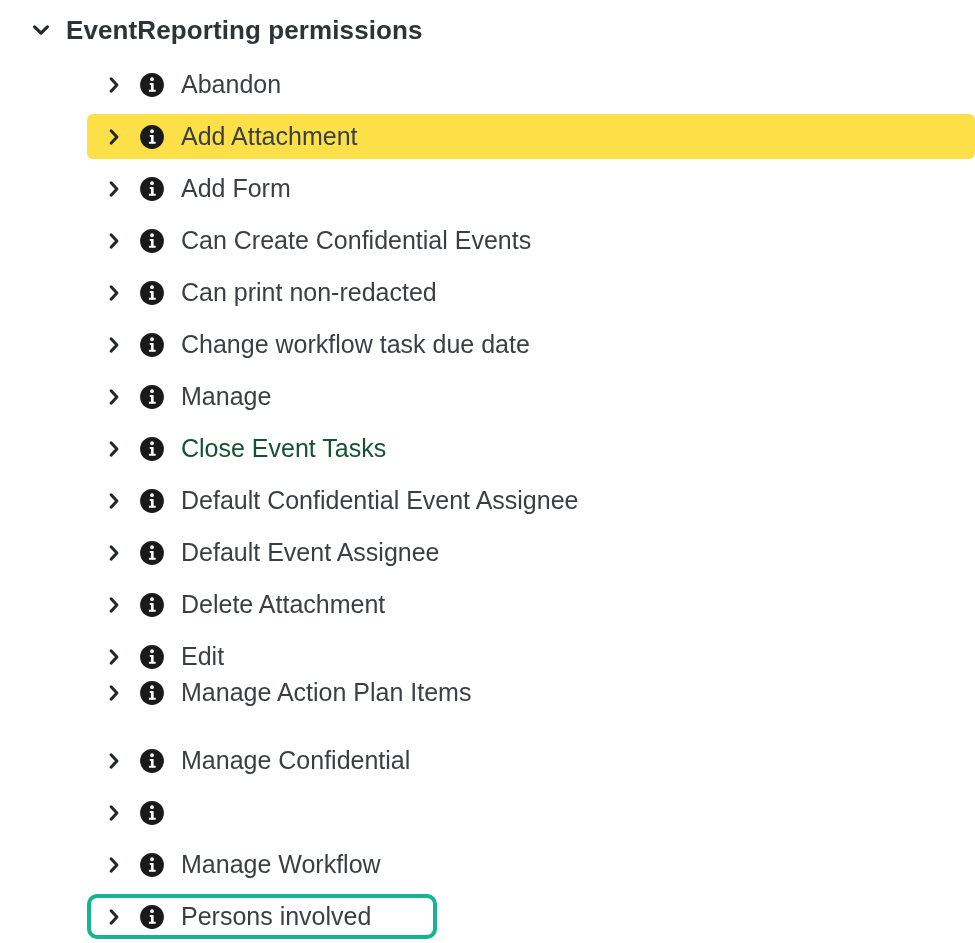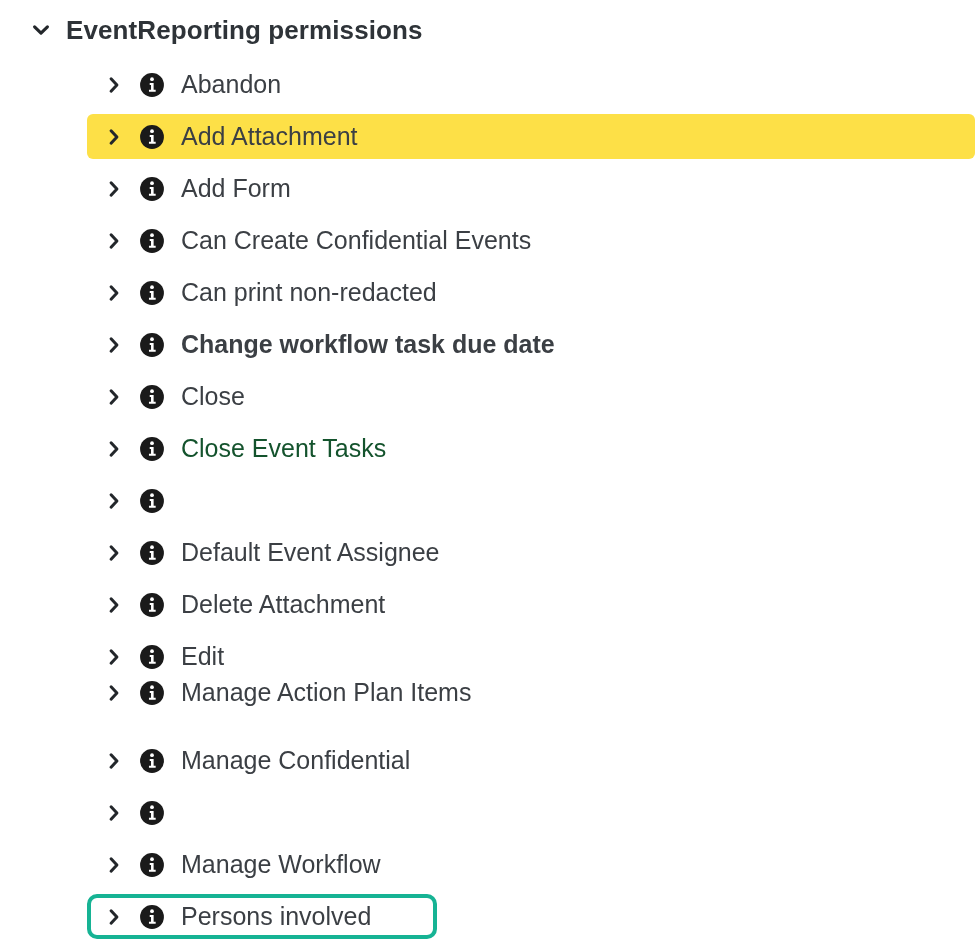--- a/index.html
+++ b/index.html
@@ -190,21 +190,21 @@
         </span>
         <span class="info-icon">
           <svg width="26" height="26" viewBox="0 0 24 24" aria-hidden="true">
             <circle cx="12" cy="12" r="11" fill="#1a1a1a"></circle>
             <circle cx="12" cy="6.6" r="1.75" fill="#ffffff"></circle>
             <path d="M9.9 10.2 h3.6 v6.2 h1.9 v1.9 H9.2 v-1.9 h1.9 v-4.3 H9.9 z" fill="#ffffff"></path>
           </svg>
         </span>
         <span class="perm-label" style="color: rgb(59, 63, 68);">Can print non-redacted</span>
       </div>
-      <div class="perm-row" style="top: 322px; font-weight: bold; --hl: #16b394;">
+      <div class="perm-row" style="top: 322px; --hl: #16b394;">
         <span class="caret">
           <svg width="20" height="20" viewBox="0 0 24 24" aria-hidden="true">
             <path d="M8.5 4.5 L15.5 12 L8.5 19.5" fill="none" stroke="#23272b" stroke-width="3.6" stroke-linecap="round" stroke-linejoin="round"></path>
           </svg>
         </span>
         <span class="info-icon">
           <svg width="26" height="26" viewBox="0 0 24 24" aria-hidden="true">
             <circle cx="12" cy="12" r="11" fill="#1a1a1a"></circle>
             <circle cx="12" cy="6.6" r="1.75" fill="#ffffff"></circle>
             <path d="M9.9 10.2 h3.6 v6.2 h1.9 v1.9 H9.2 v-1.9 h1.9 v-4.3 H9.9 z" fill="#ffffff"></path>
@@ -218,21 +218,21 @@
             <path d="M8.5 4.5 L15.5 12 L8.5 19.5" fill="none" stroke="#23272b" stroke-width="3.6" stroke-linecap="round" stroke-linejoin="round"></path>
           </svg>
         </span>
         <span class="info-icon">
           <svg width="26" height="26" viewBox="0 0 24 24" aria-hidden="true">
             <circle cx="12" cy="12" r="11" fill="#1a1a1a"></circle>
             <circle cx="12" cy="6.6" r="1.75" fill="#ffffff"></circle>
             <path d="M9.9 10.2 h3.6 v6.2 h1.9 v1.9 H9.2 v-1.9 h1.9 v-4.3 H9.9 z" fill="#ffffff"></path>
           </svg>
         </span>
-        <span class="perm-label" style="color: rgb(59, 63, 68);">Close</span>
+        <span class="perm-label" style="color: rgb(59, 63, 68);">Manage</span>
       </div>
       <div class="perm-row" style="top: 426px; --hl: #16b394;">
         <span class="caret">
           <svg width="20" height="20" viewBox="0 0 24 24" aria-hidden="true">
             <path d="M8.5 4.5 L15.5 12 L8.5 19.5" fill="none" stroke="#23272b" stroke-width="3.6" stroke-linecap="round" stroke-linejoin="round"></path>
           </svg>
         </span>
         <span class="info-icon">
           <svg width="26" height="26" viewBox="0 0 24 24" aria-hidden="true">
             <circle cx="12" cy="12" r="11" fill="#1a1a1a"></circle>
@@ -248,20 +248,21 @@
             <path d="M8.5 4.5 L15.5 12 L8.5 19.5" fill="none" stroke="#23272b" stroke-width="3.6" stroke-linecap="round" stroke-linejoin="round"></path>
           </svg>
         </span>
         <span class="info-icon">
           <svg width="26" height="26" viewBox="0 0 24 24" aria-hidden="true">
             <circle cx="12" cy="12" r="11" fill="#1a1a1a"></circle>
             <circle cx="12" cy="6.6" r="1.75" fill="#ffffff"></circle>
             <path d="M9.9 10.2 h3.6 v6.2 h1.9 v1.9 H9.2 v-1.9 h1.9 v-4.3 H9.9 z" fill="#ffffff"></path>
           </svg>
         </span>
+        <span class="perm-label" style="color: rgb(59, 63, 68);">Default Confidential Event Assignee</span>
       </div>
       <div class="perm-row" style="top: 530px; --hl: #16b394;">
         <span class="caret">
           <svg width="20" height="20" viewBox="0 0 24 24" aria-hidden="true">
             <path d="M8.5 4.5 L15.5 12 L8.5 19.5" fill="none" stroke="#23272b" stroke-width="3.6" stroke-linecap="round" stroke-linejoin="round"></path>
           </svg>
         </span>
         <span class="info-icon">
           <svg width="26" height="26" viewBox="0 0 24 24" aria-hidden="true">
             <circle cx="12" cy="12" r="11" fill="#1a1a1a"></circle>

